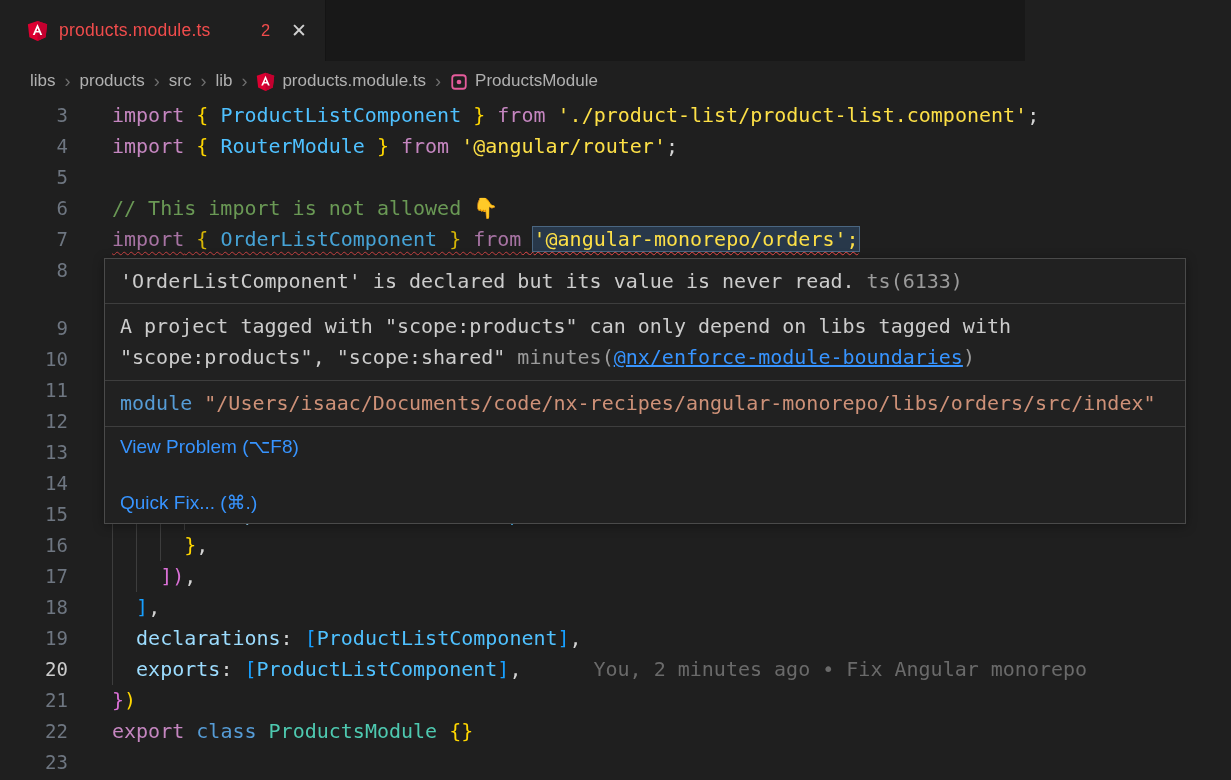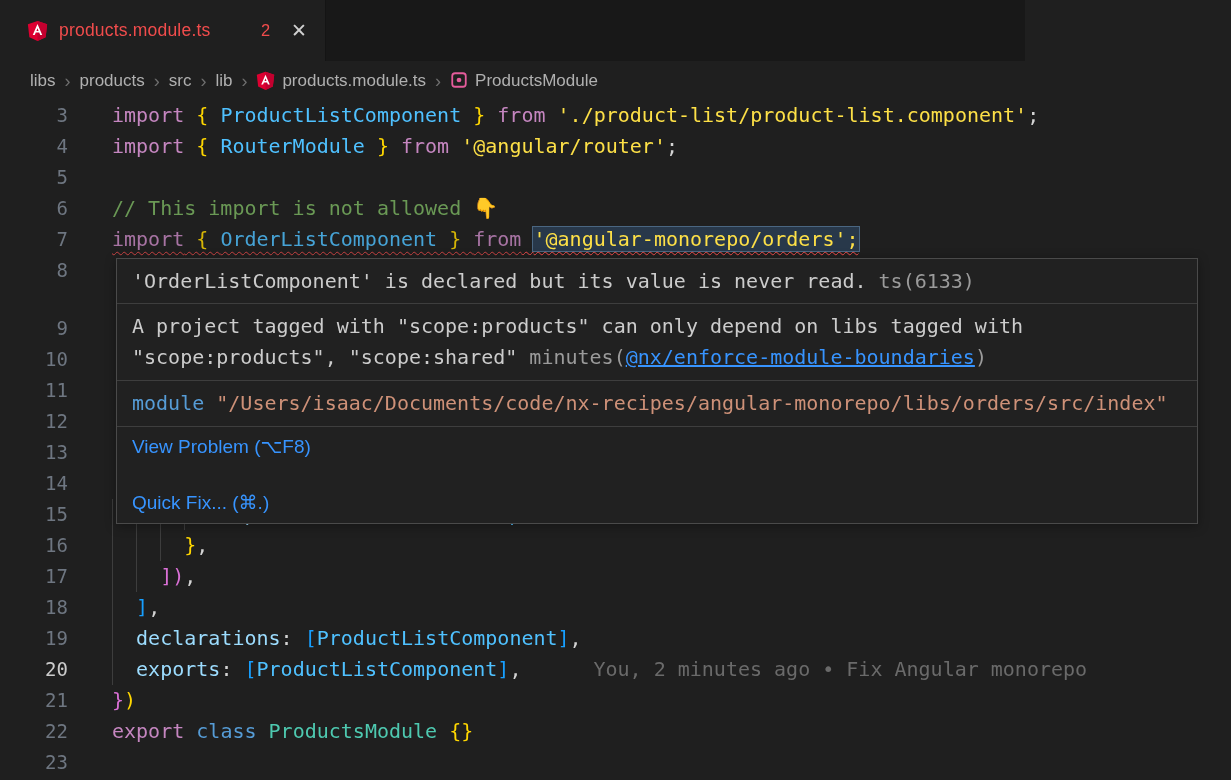--- a/index.html
+++ b/index.html
@@ -10,21 +10,21 @@
 
   
   .tabbar { height:62px; background:#181818; display:flex; align-items:stretch; border-bottom:1px solid #1f1f1f; }
   .tab { display:flex; align-items:center; gap:11px; padding:0 18px 0 27px; width:326px; background:#1f1f1f; border-right:1px solid #141414; cursor:pointer; }
   .tab-title { color:#f14c4c; font-size:17.5px; letter-spacing:.2px; white-space:nowrap; }
   .tab-badge { color:#f14c4c; font-size:16.5px; margin-left:auto; }
   .tab-close { color:#d0d0d0; font-size:19px; margin-left:10px; cursor:pointer; line-height:1; }
 
   
   .breadcrumbs { height:38px; background:#1f1f1f; display:flex; align-items:center; padding-left:30px; font-size:17px; color:#b0b0b0; }
-  .crumb { display:inline-flex; align-items:flex-start; gap:7px; cursor:pointer; white-space:nowrap; }
+  .crumb { display:inline-flex; align-items:flex-end; gap:7px; cursor:pointer; white-space:nowrap; }
   .crumb-sep { color:#6f6f6f; margin:0 9px; font-size:18px; }
   .crumb-icon { display:inline-flex; align-items:center; }
 
   
   .editor { position:relative; height:680px; background:#1f1f1f; font-family:"DejaVu Sans Mono", monospace; font-size:20px; }
   .line { display:flex; height:31px; line-height:31px; }
   .line.gap-after { margin-bottom:27px; }
   .gutter { width:68px; flex:none; text-align:right; color:#6e7681; font-size:19px; user-select:none; }
   .line.active .gutter { color:#cccccc; }
   .code { margin-left:44px; white-space:pre; color:#d4d4d4; }
@@ -41,21 +41,21 @@
   .tk-b2   { color:#da70d6; }
   .tk-b3   { color:#179fff; }
   .tk-teal { color:#4ec9b0; }
   .tk-emoji{ color:#f5c842; }
   .sq  { text-decoration:underline wavy #f14c4c; text-decoration-thickness:1px; text-underline-offset:5px; }
   .dim { opacity:.82; }
   .box { background:rgba(56,97,145,.38); outline:1px solid rgba(110,160,210,.55); }
   .blame { color:#6a6a6a; margin-left:72px; }
 
   
-  .hover-popup { position:absolute; left:116px; top:158px; width:1082px; background:#212121; border:1px solid #4a4a4a; z-index:10; color:#cccccc; box-shadow:0 2px 10px rgba(0,0,0,.35); }
+  .hover-popup { position:absolute; left:104px; top:158px; width:1082px; background:#212121; border:1px solid #4a4a4a; z-index:10; color:#cccccc; box-shadow:0 2px 10px rgba(0,0,0,.35); }
   .hp-section { padding:7px 15px; line-height:31px; border-top:1px solid #3e3e3e; overflow-wrap:normal; }
   .hp-section:first-child { border-top:none; line-height:30px; }
   .hp-muted { color:#9b9b9b; }
   .hp-link { color:#3794ff; text-decoration:underline; cursor:pointer; }
   .hp-module-kw { color:#569cd6; }
   .hp-path { color:#ce9178; }
   .hp-actions { display:flex; gap:30px; padding:7px 15px; border-top:1px solid #3e3e3e; font-family:"Liberation Sans", sans-serif; font-size:19px; line-height:26px;flex-direction:column; }
   .hp-action { color:#3794ff; cursor:pointer; white-space:nowrap; }
 </style>
 </head>

